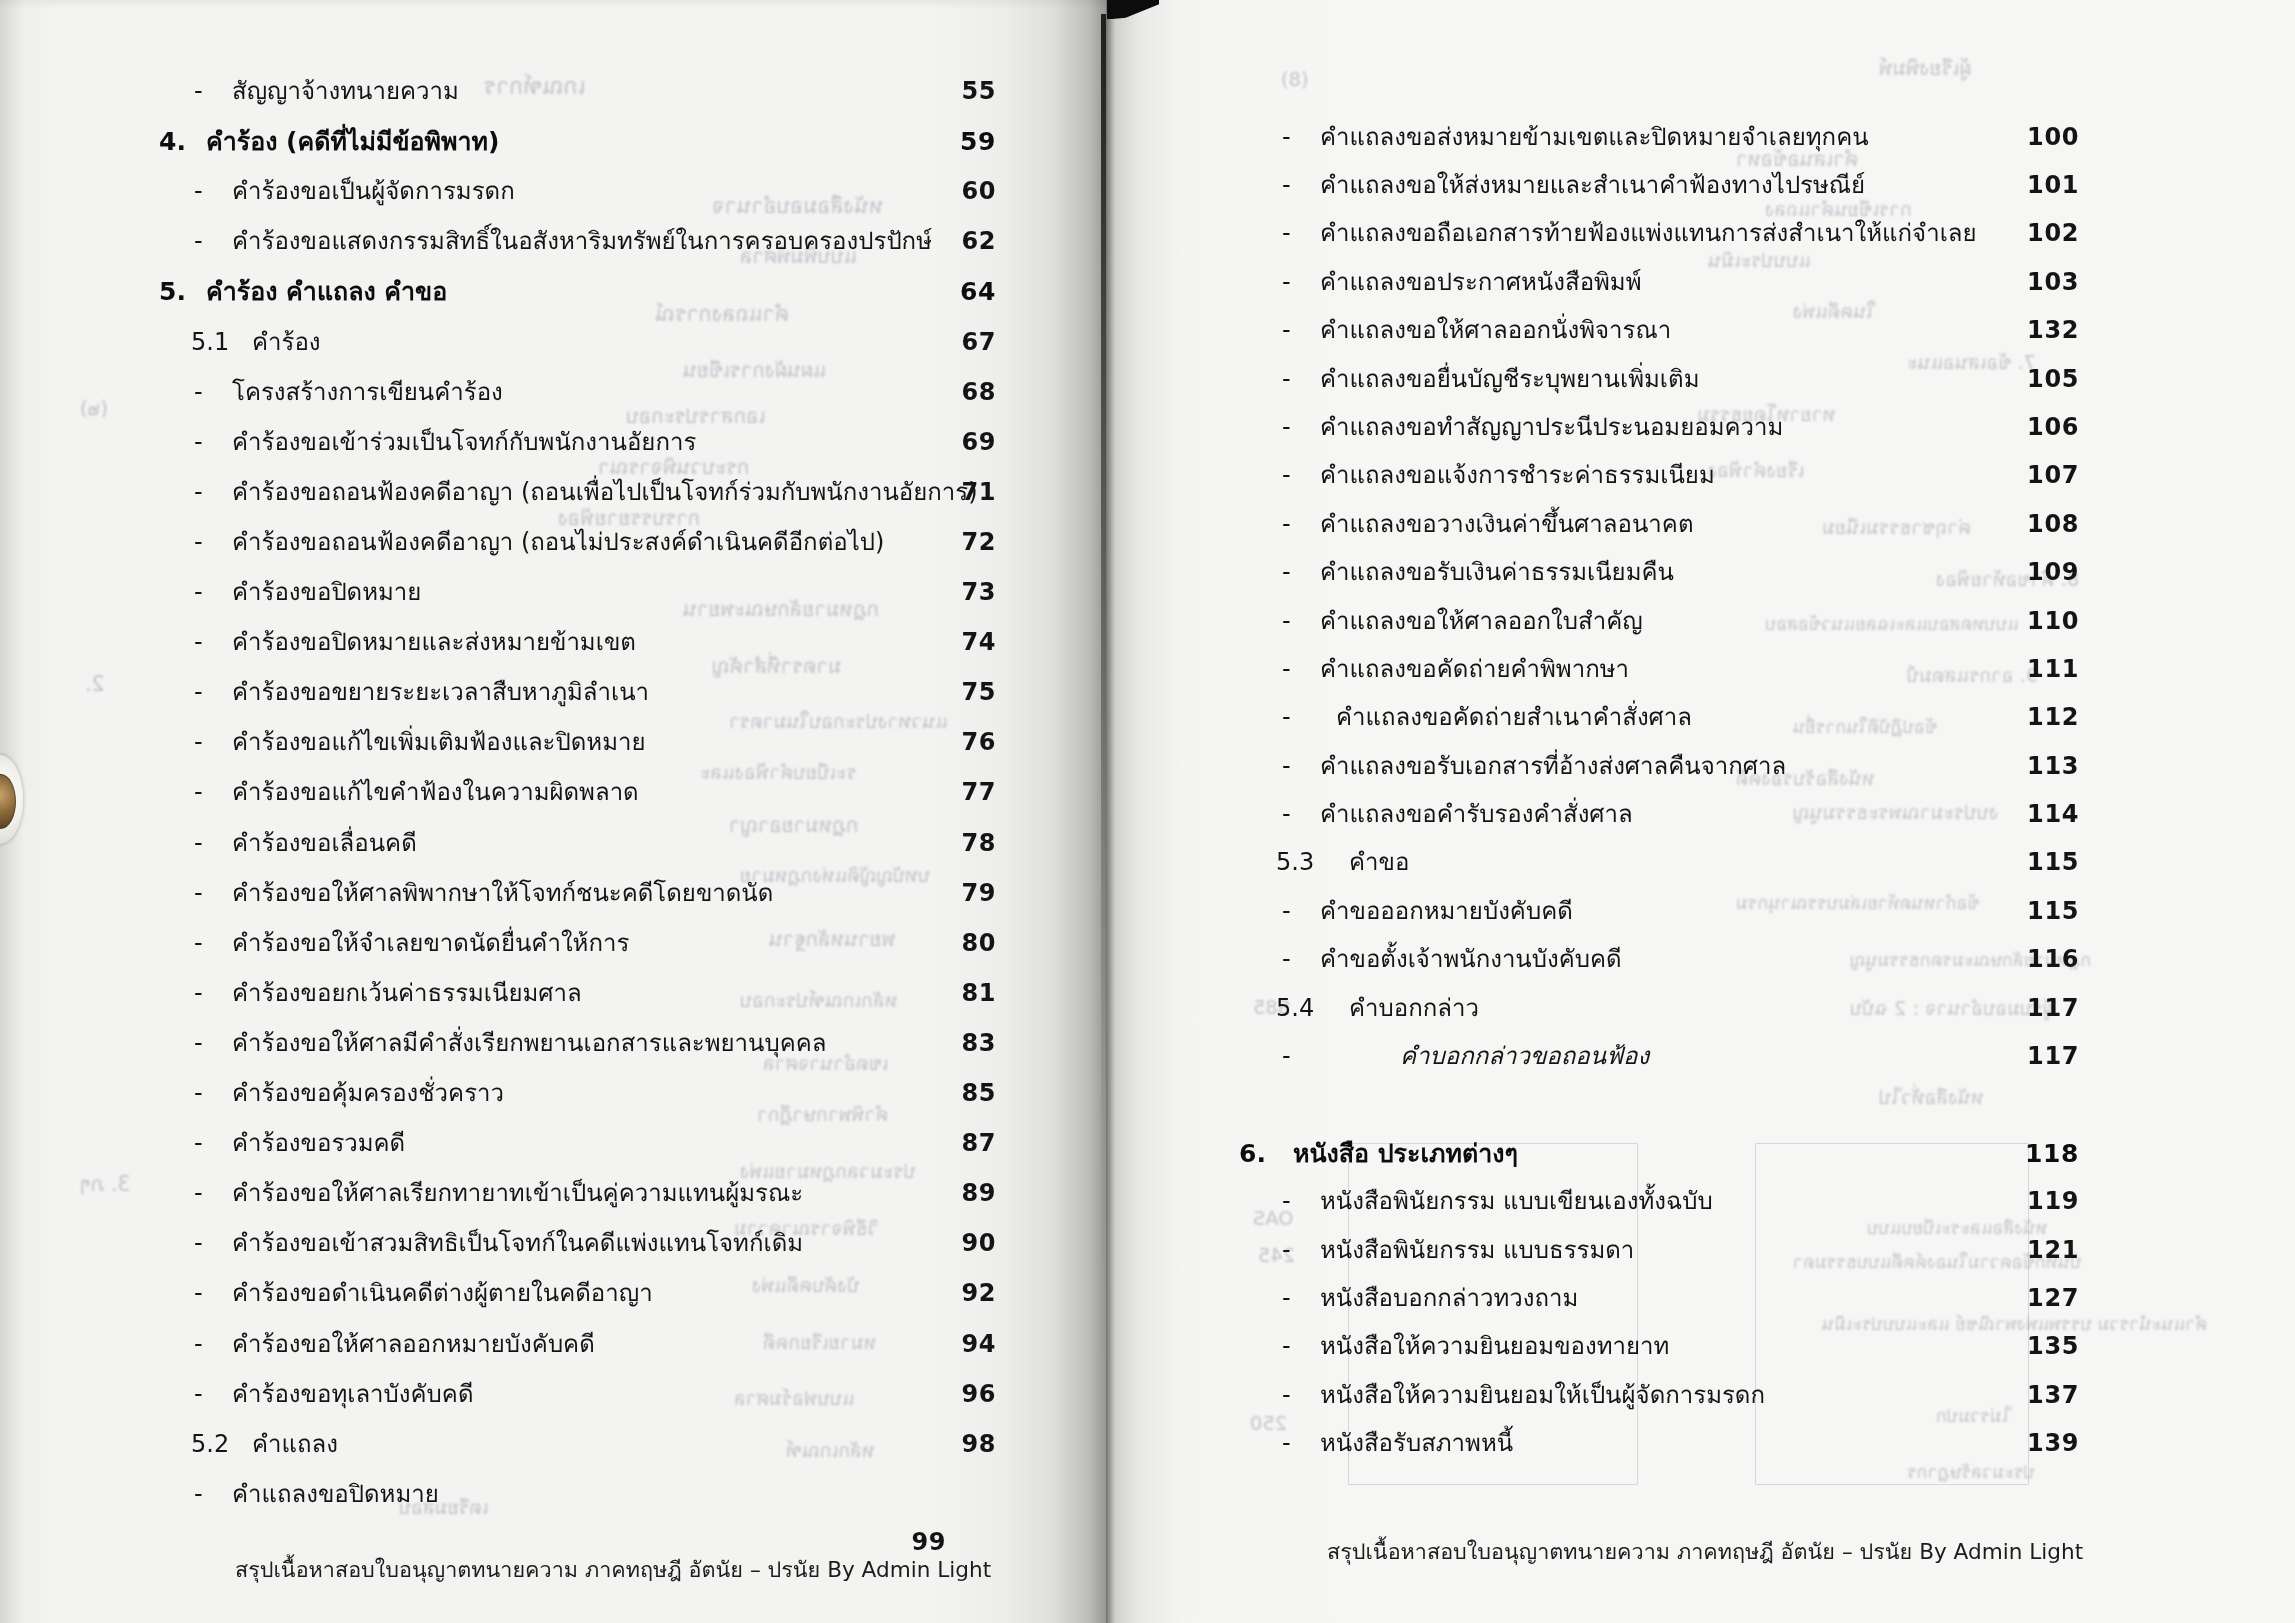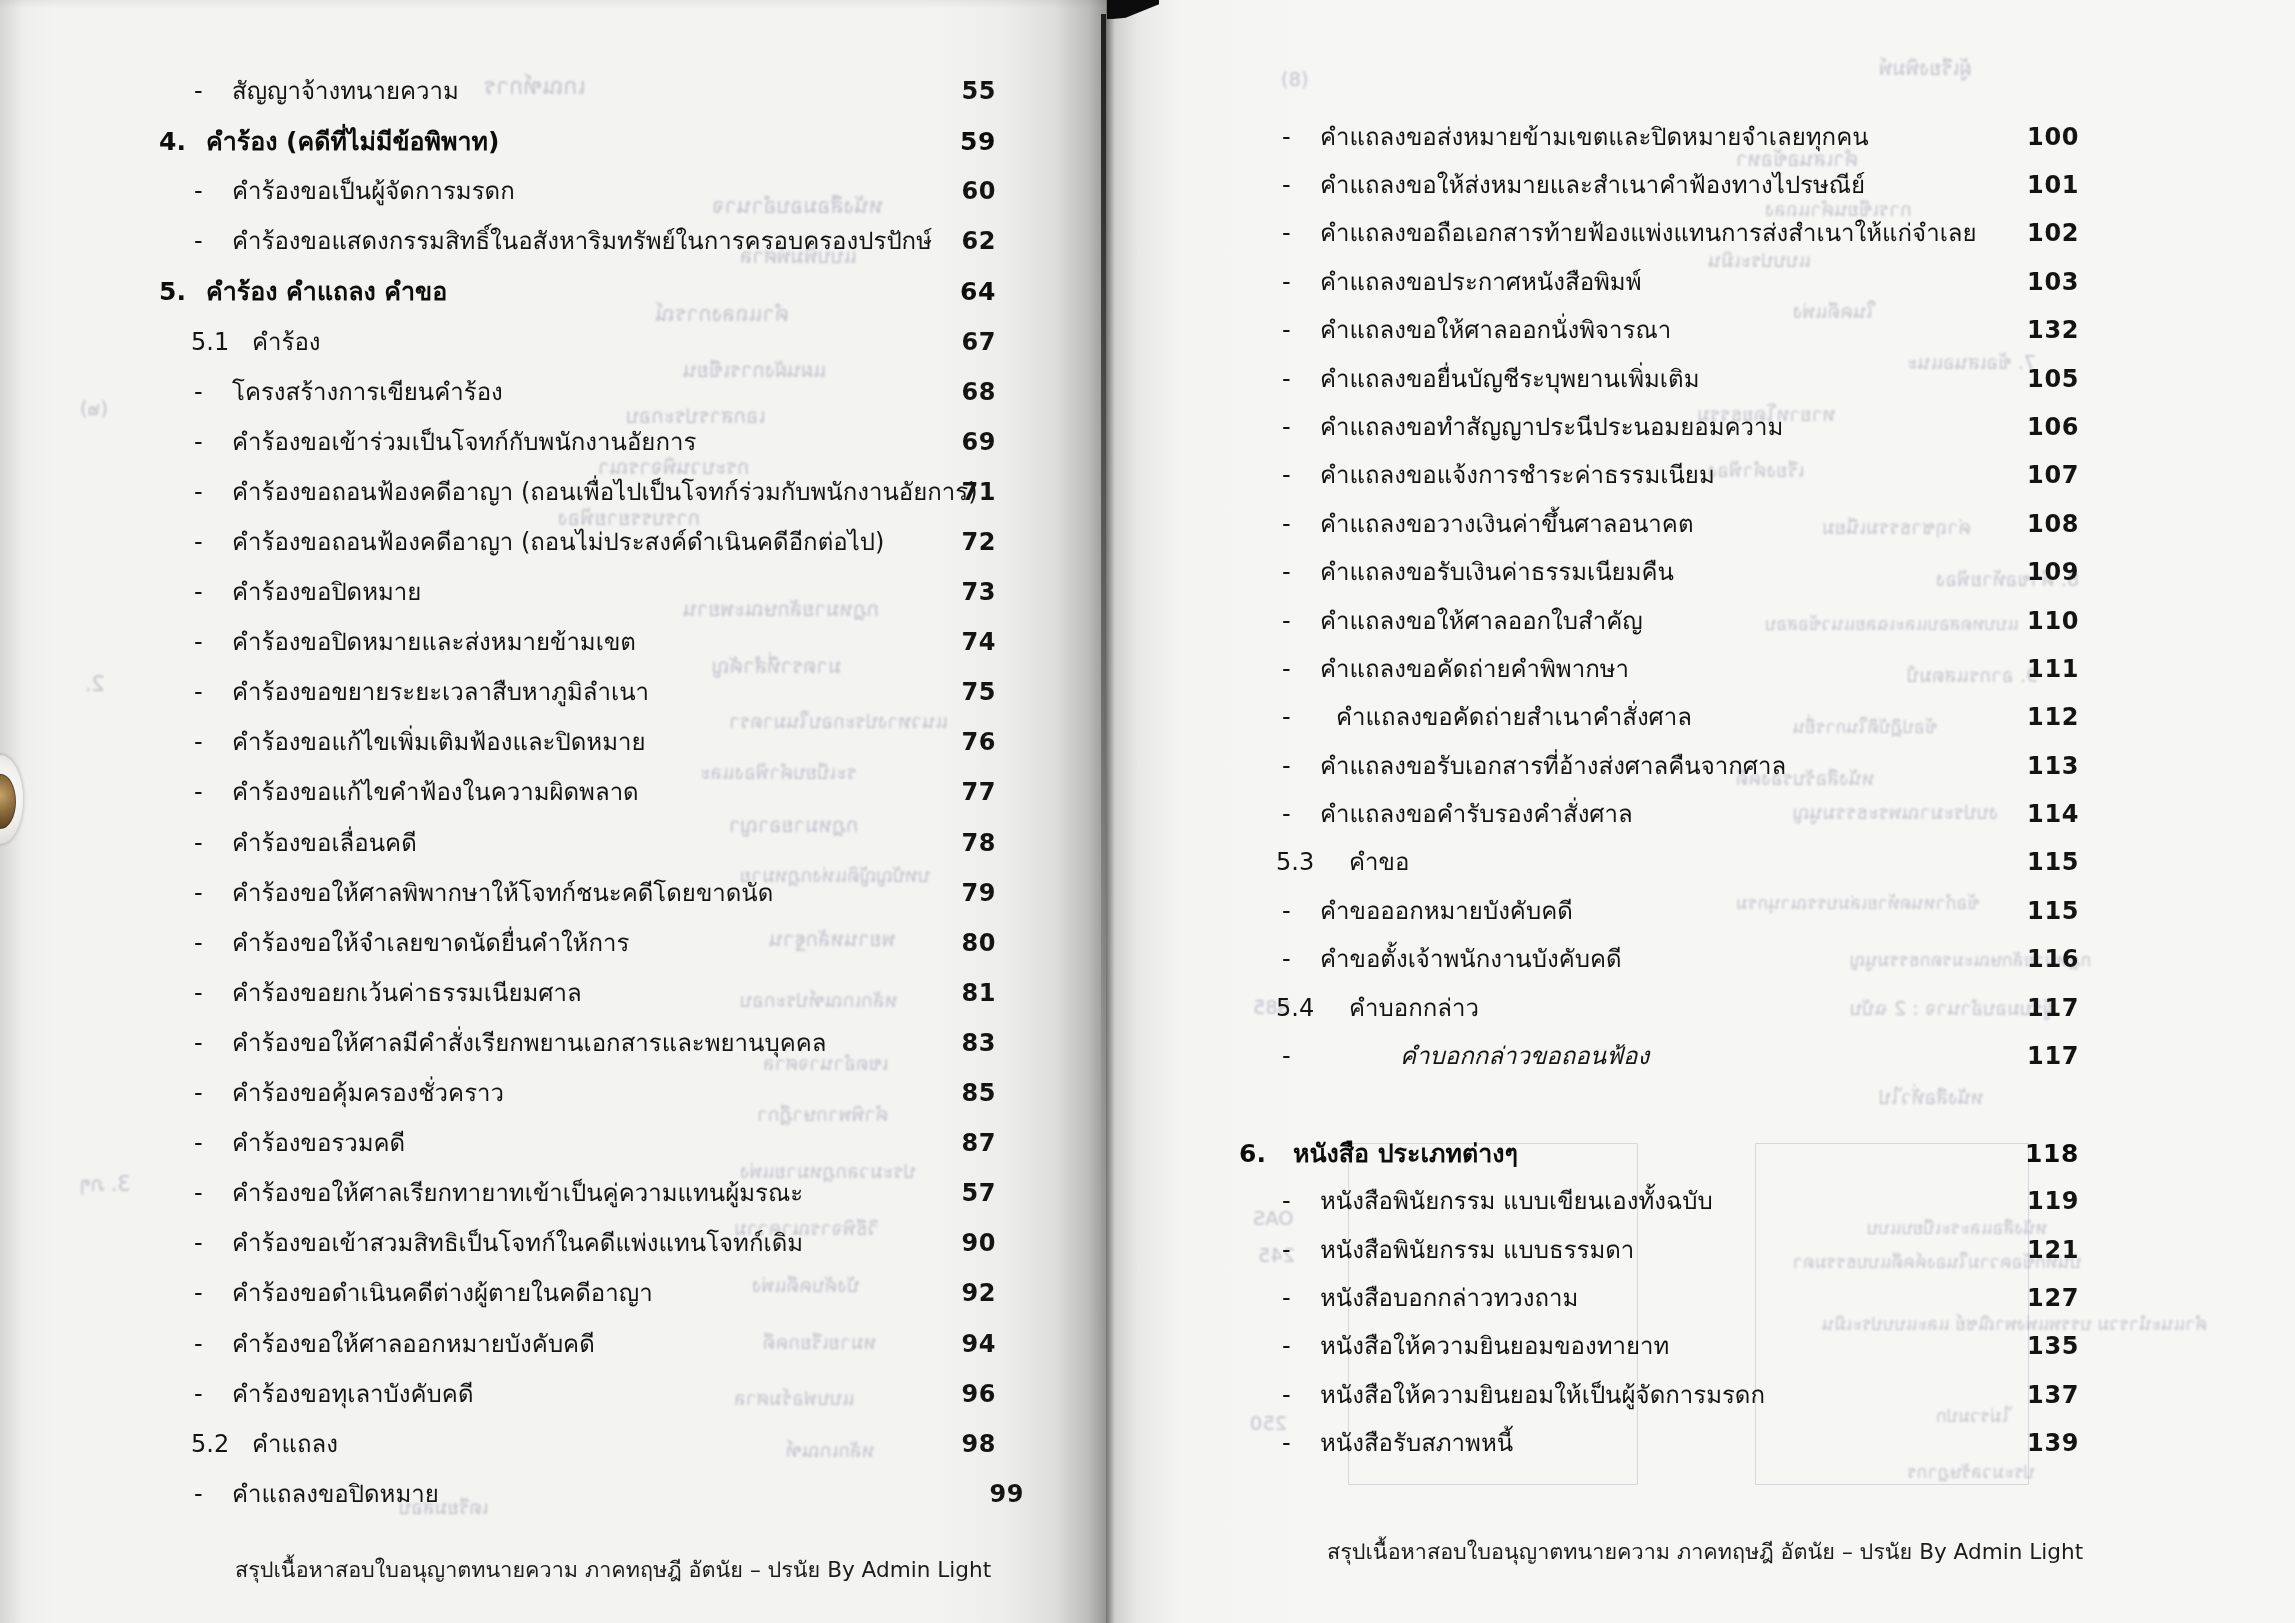--- a/index.html
+++ b/index.html
@@ -232,21 +232,21 @@
         <span class="pnum" style="left: 826px; width: 170px;">85</span>
       </div>
       <div class="row item" style="top: 1118px;">
         <span style="left: 194px;">-</span>
         <span style="left: 232px;">คำร้องขอรวมคดี</span>
         <span class="pnum" style="left: 826px; width: 170px;">87</span>
       </div>
       <div class="row item" style="top: 1168px;">
         <span style="left: 194px;">-</span>
         <span style="left: 232px;">คำร้องขอให้ศาลเรียกทายาทเข้าเป็นคู่ความแทนผู้มรณะ</span>
-        <span class="pnum" style="left: 826px; width: 170px;">57</span>
+        <span class="pnum" style="left: 826px; width: 170px;">89</span>
       </div>
       <div class="row item" style="top: 1218px;">
         <span style="left: 194px;">-</span>
         <span style="left: 232px;">คำร้องขอเข้าสวมสิทธิเป็นโจทก์ในคดีแพ่งแทนโจทก์เดิม</span>
         <span class="pnum" style="left: 826px; width: 170px;">90</span>
       </div>
       <div class="row item" style="top: 1268px;">
         <span style="left: 194px;">-</span>
         <span style="left: 232px;">คำร้องขอดำเนินคดีต่างผู้ตายในคดีอาญา</span>
         <span class="pnum" style="left: 826px; width: 170px;">92</span>
@@ -262,21 +262,21 @@
         <span class="pnum" style="left: 826px; width: 170px;">96</span>
       </div>
       <div class="row subsection" style="top: 1419px; padding-left: 18px;">
         <span style="left: 191px;">5.2</span>
         <span style="left: 252px;">คำแถลง</span>
         <span class="pnum" style="left: 826px; width: 170px;">98</span>
       </div>
       <div class="row item" style="top: 1469px;">
         <span style="left: 194px;">-</span>
         <span style="left: 232px;">คำแถลงขอปิดหมาย</span>
-        <span class="pnum" style="left: 854px; width: 170px;">99</span>
+        <span class="pnum" style="left: 776px; width: 170px; margin-top: 48px;">99</span>
       </div>
     </div>
   <div id="rows-right">
       <div class="row item" style="top: 112px;">
         <span style="left: 1282px;">-</span>
         <span style="left: 1320px;">คำแถลงขอส่งหมายข้ามเขตและปิดหมายจำเลยทุกคน</span>
         <span class="pnum" style="left: 1907px; width: 172px;">100</span>
       </div>
       <div class="row item" style="top: 160px;">
         <span style="left: 1282px;">-</span>

